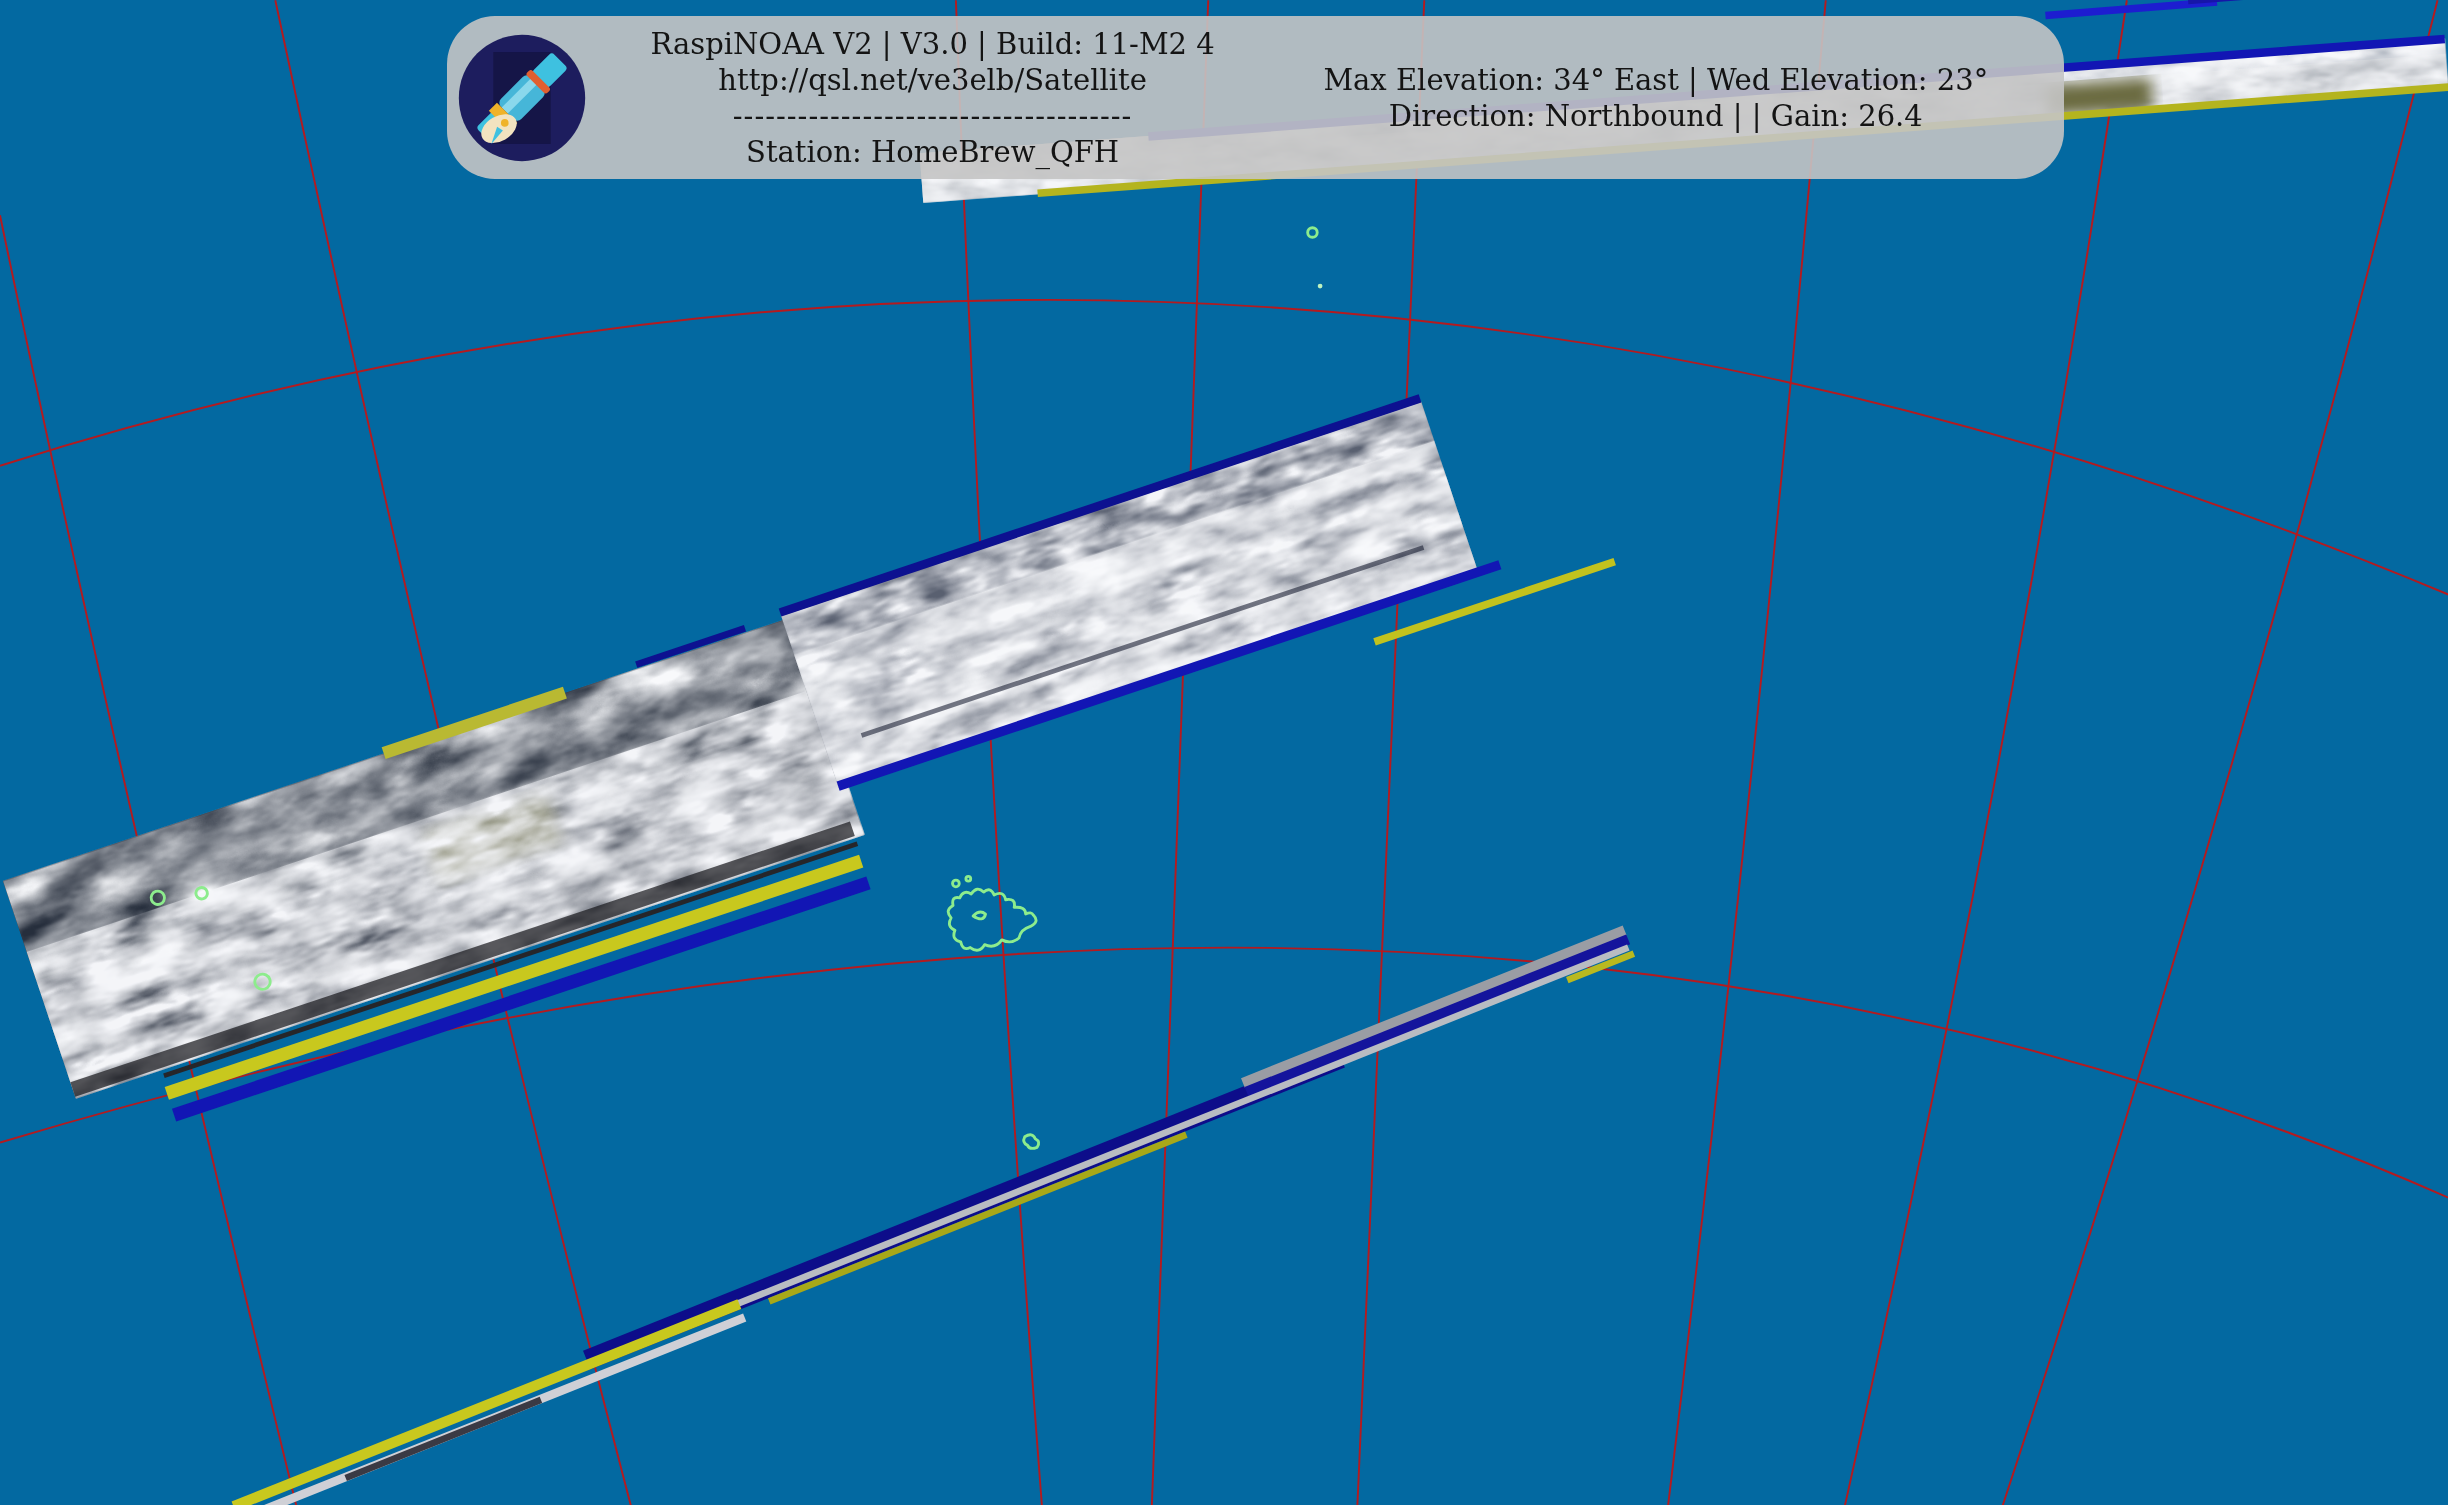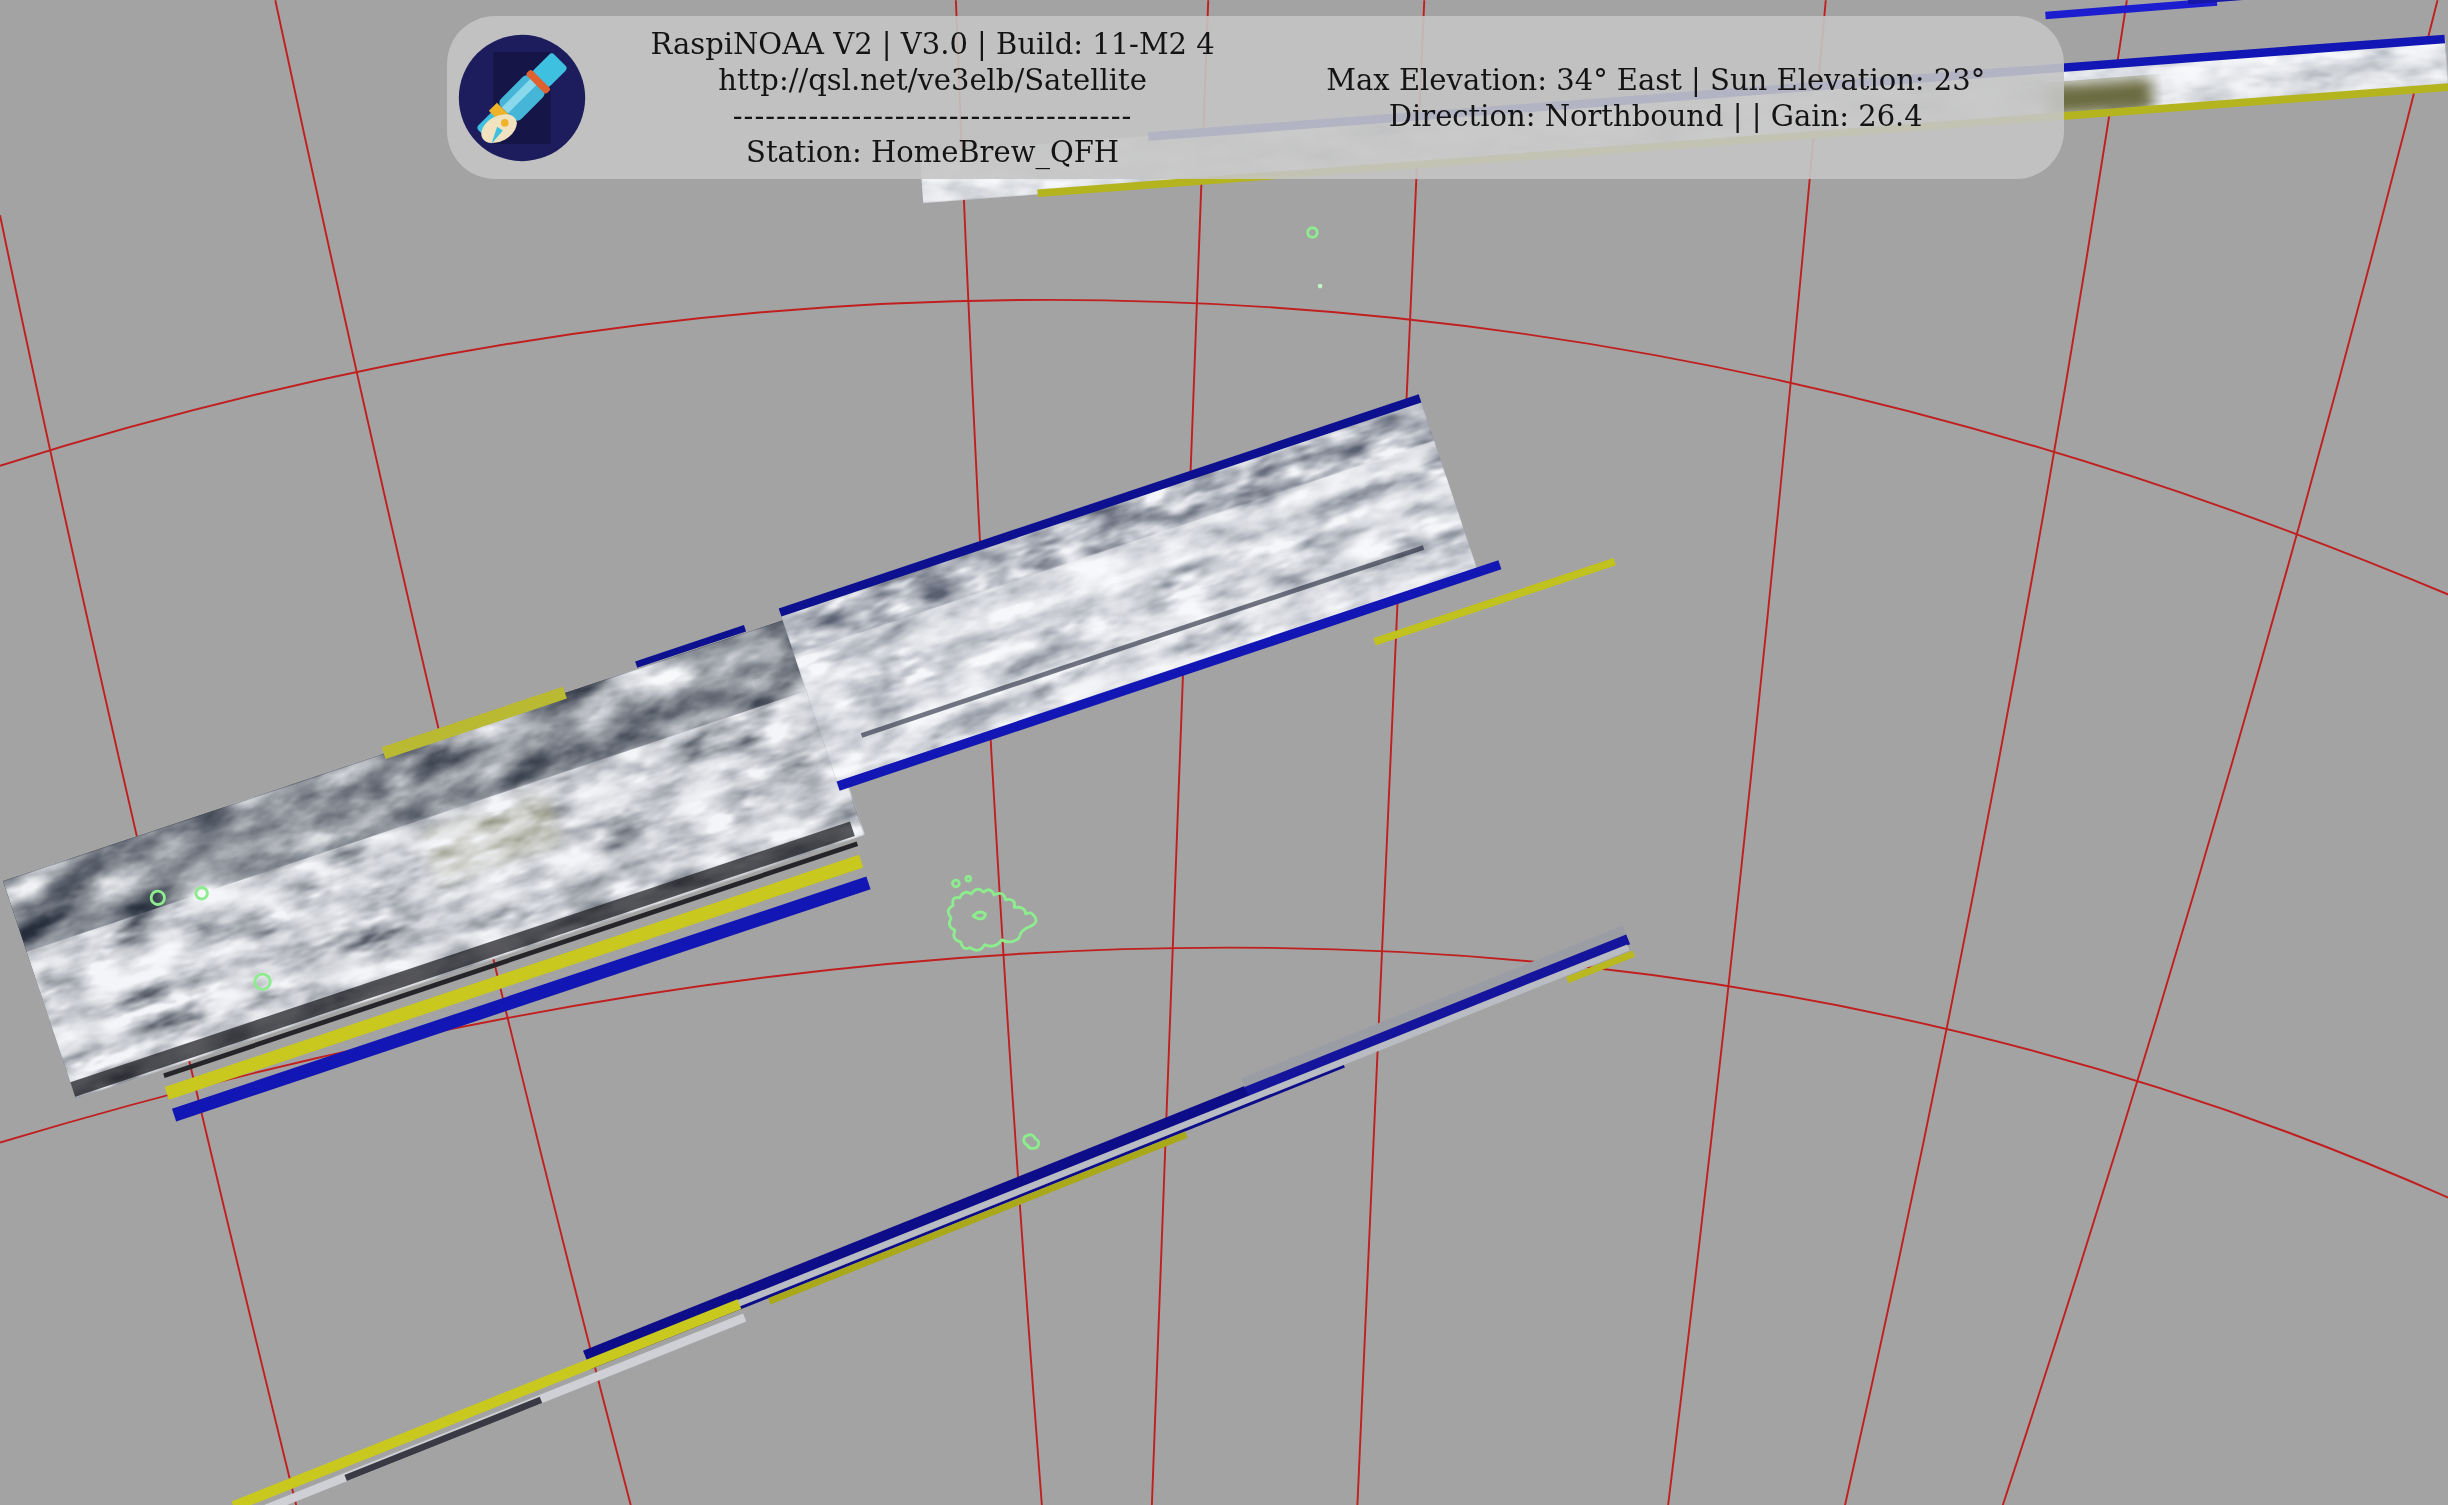--- a/index.html
+++ b/index.html
@@ -1,16 +1,16 @@
 <!DOCTYPE html>
 <html><head>
 <meta charset="utf-8">
 <style>
   html,body{margin:0;padding:0;background:#000;}
-  .stage{position:relative;width:2449px;height:1506px;background:#a3a3a3;overflow:hidden;
+  .stage{position:relative;width:2449px;height:1506px;background:#0369a1;overflow:hidden;
          font-family:"DejaVu Serif","Liberation Serif",serif;}
   .map-layer{position:absolute;left:0;top:0;width:2449px;height:1506px;}
   .banner{position:absolute;left:447px;top:16.3px;width:1617px;height:163px;
           background:rgba(196,196,196,0.90);border-radius:48px;
           display:flex;align-items:center;z-index:10;}
   .logo-wrap{flex:0 0 auto;margin-left:7.6px;width:134px;height:134px;}
   .banner-cols{flex:1 1 auto;display:flex;height:100%;align-items:center;}
   .bcol{display:flex;flex-direction:column;justify-content:center;text-align:center;
         color:#141414;font-size:29px;line-height:36px;white-space:nowrap;}
   .bcol.left{width:688px;}
@@ -153,20 +153,20 @@
       </svg>
     </div>
     <div class="banner-cols">
       <div class="bcol left">
         <div>RaspiNOAA V2 | V3.0 | Build: 11-M2 4</div>
         <div>http://qsl.net/ve3elb/Satellite</div>
         <div class="dashline">-------------------------------------</div>
         <div>Station: HomeBrew_QFH</div>
       </div>
       <div class="bcol right">
-        <div>Max Elevation: 34° East | Sun Elevation: 23°</div>
+        <div>Max Elevation: 34° East | Wed Elevation: 23°</div>
         <div>Direction: Northbound | | Gain: 26.4</div>
       </div>
     </div>
   </div>
 
 </div>
 
 
 </body></html>

